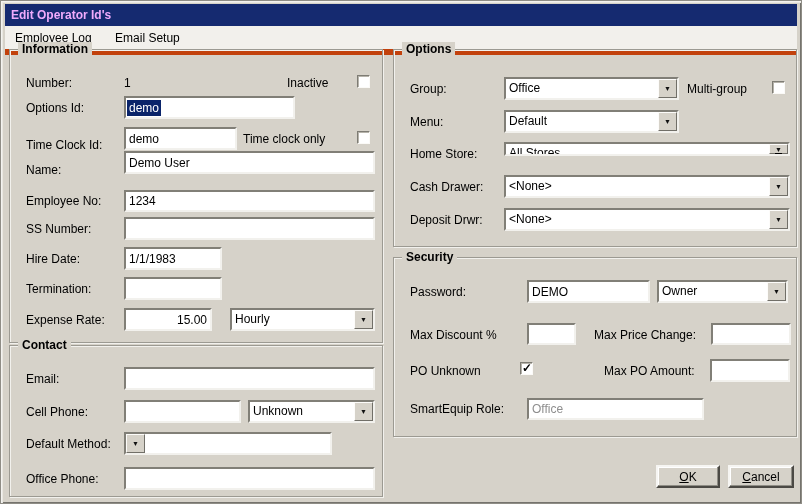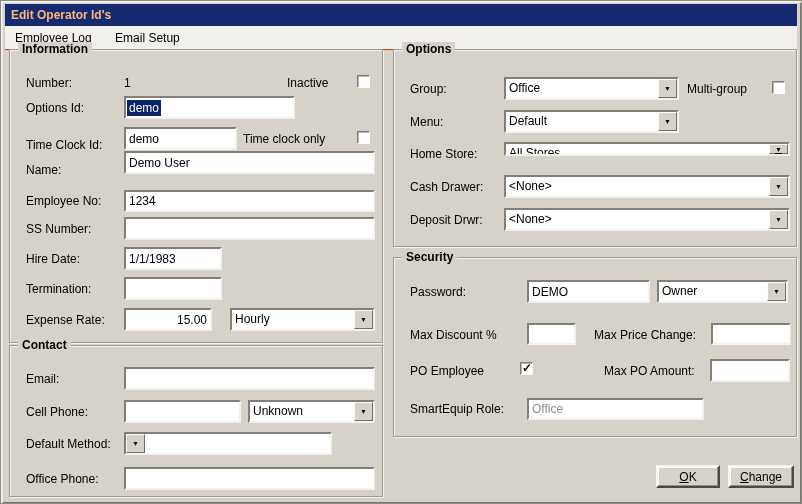--- a/index.html
+++ b/index.html
@@ -5,26 +5,26 @@
   html,body{margin:0;padding:0;background:#c8c4bc;}
   .window{
     position:relative;width:802px;height:504px;box-sizing:border-box;
     background:#d6d2c9;border:1px solid #8f8d86;
     box-shadow:inset 1px 1px 0 #f4f3f0, inset 2px 2px 0 #e9e7e1, inset -1px -1px 0 #75736d;
     font-family:"Liberation Sans",sans-serif;font-size:12px;color:#000;
     overflow:hidden;
   }
   .titlebar{
     position:absolute;left:4px;top:3px;right:4px;height:22px;
-    background:#152a70;color:#fdba74;font-weight:bold;
+    background:#152a70;color:#f0abfc;font-weight:bold;
     line-height:22px;padding-left:6px;font-size:12px;
   }
   .menubar{
     position:absolute;left:4px;top:25px;right:4px;height:23px;
-    background:#f2f0ec;border-bottom:1px solid #c2410c;
+    background:#f2f0ec;border-bottom:6px solid #c2410c;
   }
   .menu-item{display:inline-block;padding:5px 10px 0 10px;height:18px;cursor:default;}
   .group{
     position:absolute;border:1px solid #9c9a92;
     box-shadow:inset 1px 1px 0 #f2f1ed, 1px 1px 0 #f2f1ed;
   }
   .group-legend{
     position:absolute;top:-8px;left:8px;background:#d6d2c9;
     padding:0 4px;font-weight:bold;font-size:12px;line-height:15px;white-space:nowrap;
   }
@@ -192,29 +192,29 @@
     <div class="combo" style="left:263px;top:22px;width:131px;height:23px;">
       <span class="combo-text">Owner</span>
       <span class="combo-btn">▼</span>
     </div>
 
     <span class="lbl" style="left:16px;top:70px;">Max Discount %</span>
     <input class="tbox" style="left: 133px; top: 65px; width: 49px; height: 22px;" value="">
     <span class="lbl" style="left:200px;top:70px;">Max Price Change:</span>
     <input class="tbox" style="left: 317px; top: 65px; width: 80px; height: 22px;" value="">
 
-    <span class="lbl" style="left:16px;top:106px;">PO Employee</span>
+    <span class="lbl" style="left:16px;top:106px;">PO Unknown</span>
     <span class="checkbox checked" style="left:126px;top:104px;"></span>
     <span class="lbl" style="left:210px;top:106px;">Max PO Amount:</span>
     <input class="tbox" style="left: 316px; top: 101px; width: 80px; height: 23px;" value="">
 
     <span class="lbl" style="left:16px;top:144px;">SmartEquip Role:</span>
     <input class="tbox dim" style="left: 133px; top: 140px; width: 177px; height: 22px;" value="Office">
   </div>
 
   <div class="btn" style="left:655px;top:464px;width:64px;height:23px;">
     <span class="btn-label">OK</span>
   </div>
   <div class="btn" style="left:727px;top:464px;width:66px;height:23px;">
-    <span class="btn-label">Change</span>
+    <span class="btn-label">Cancel</span>
   </div>
 
 </div>
 
 </body></html>

